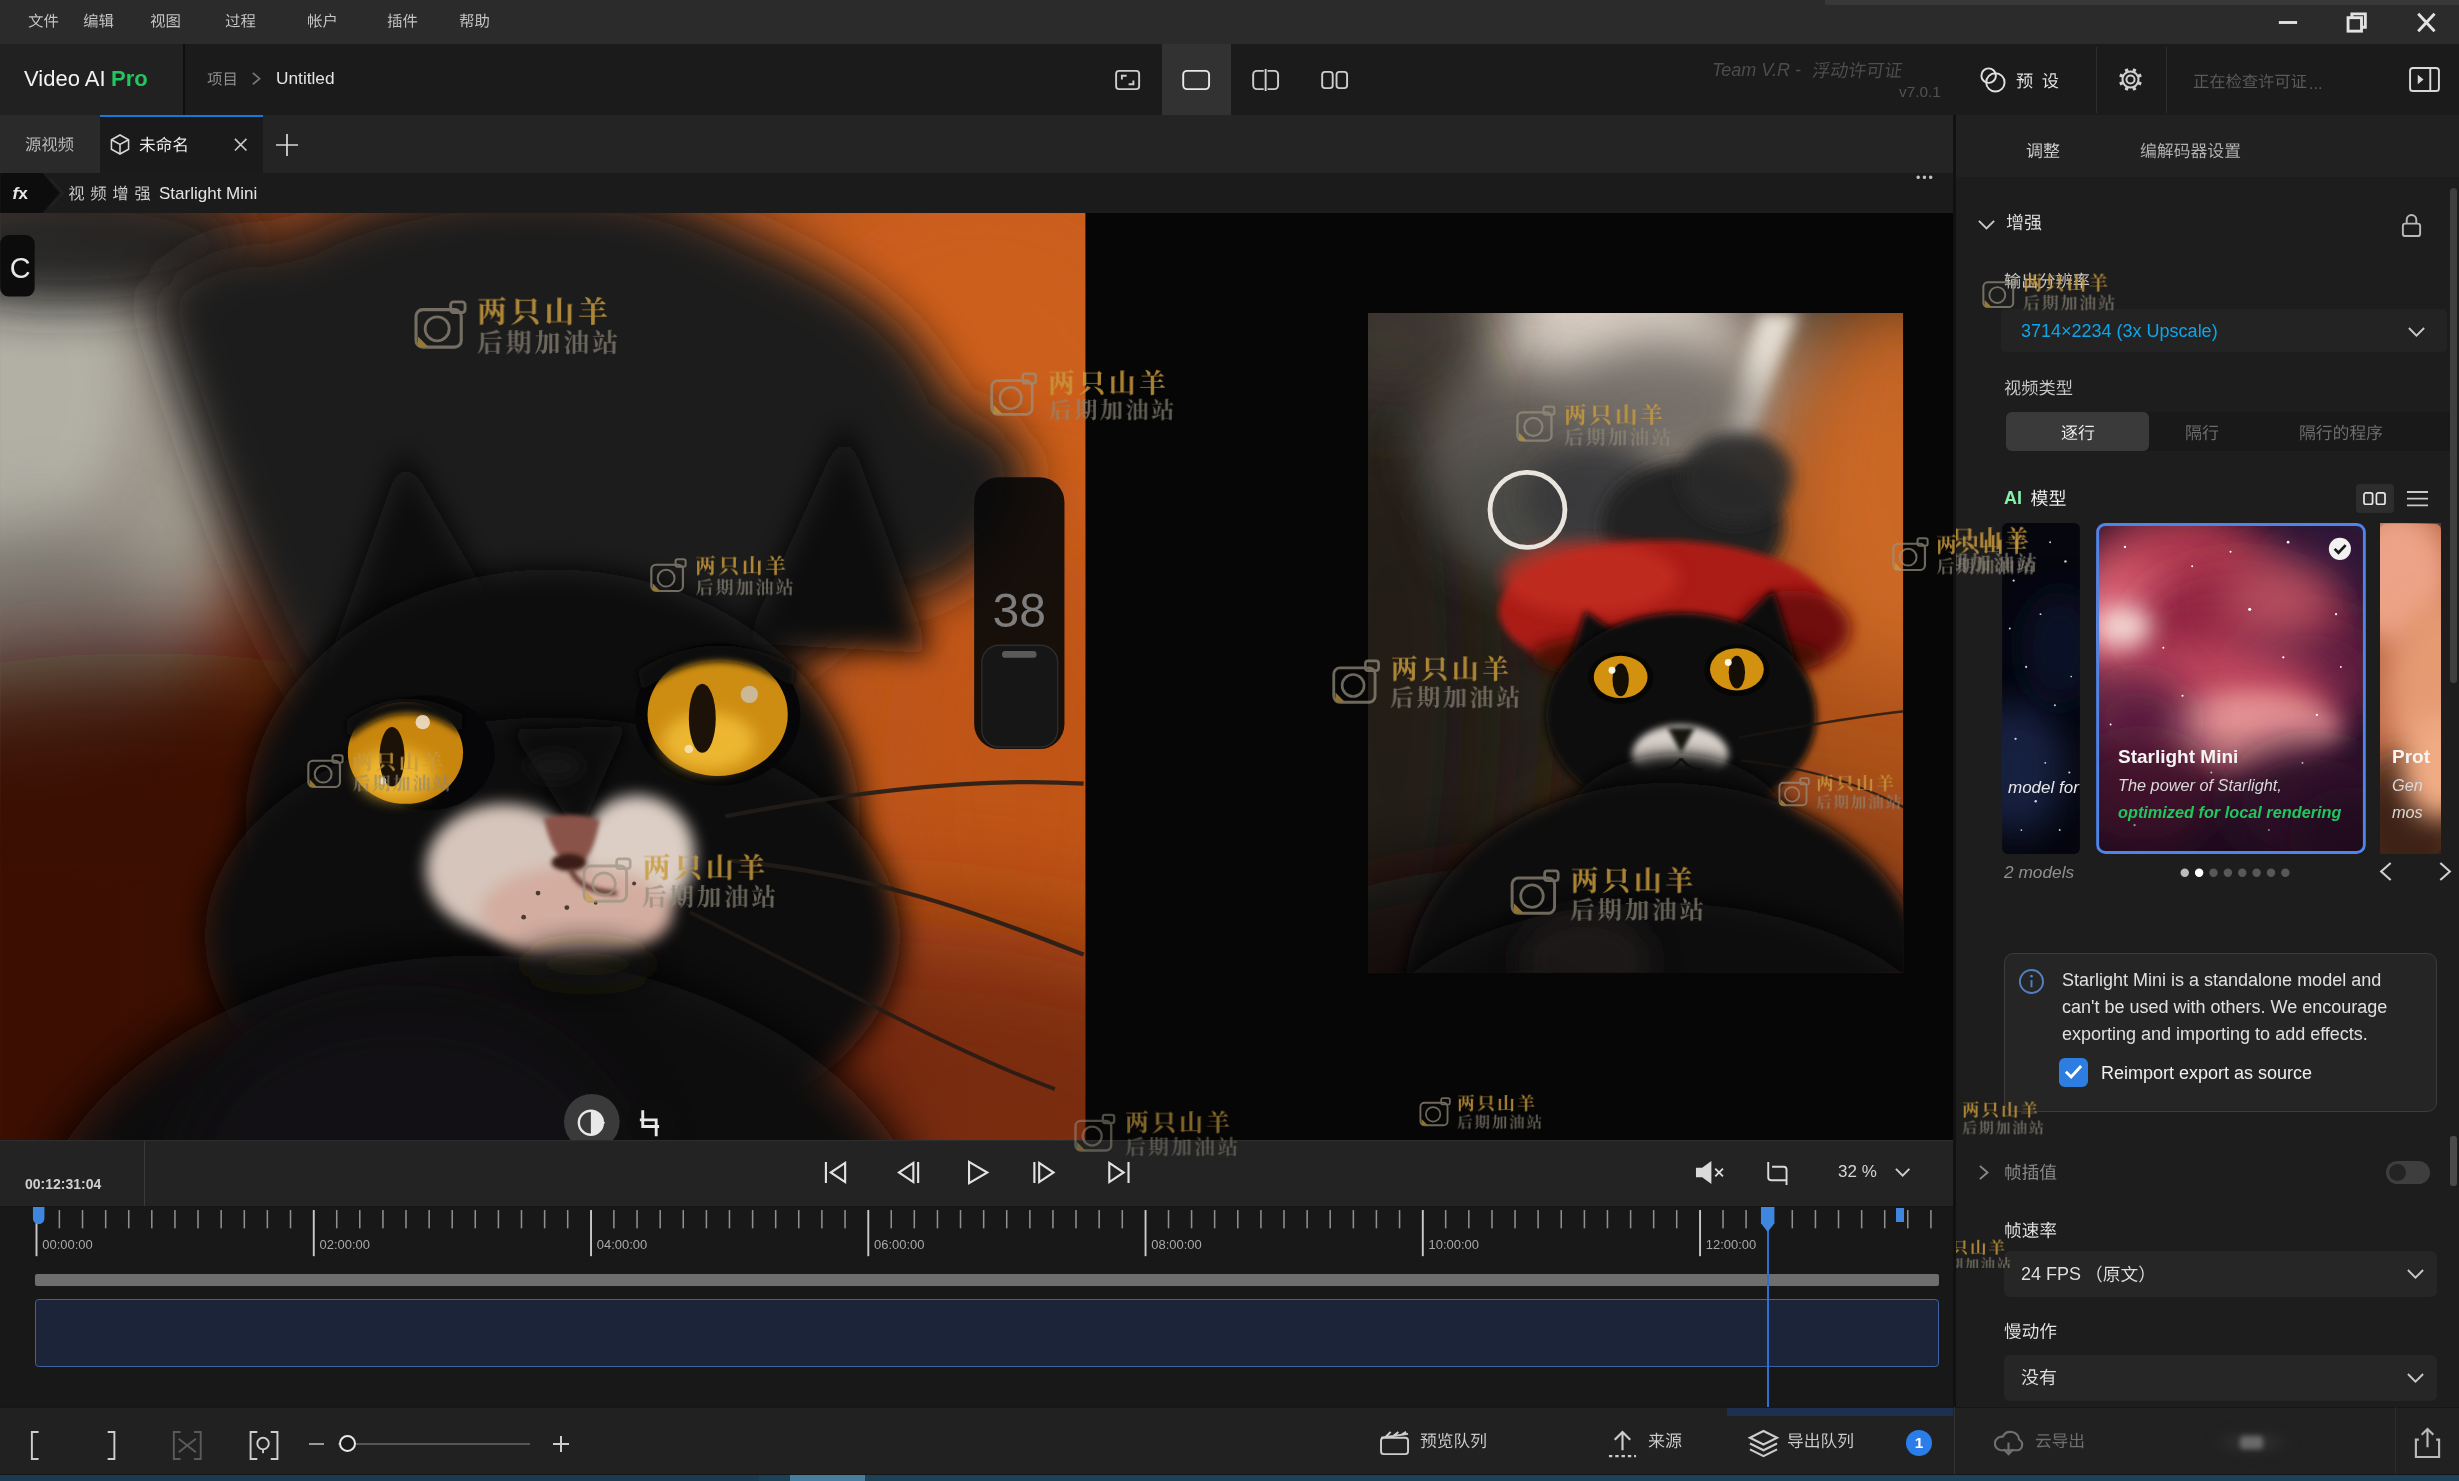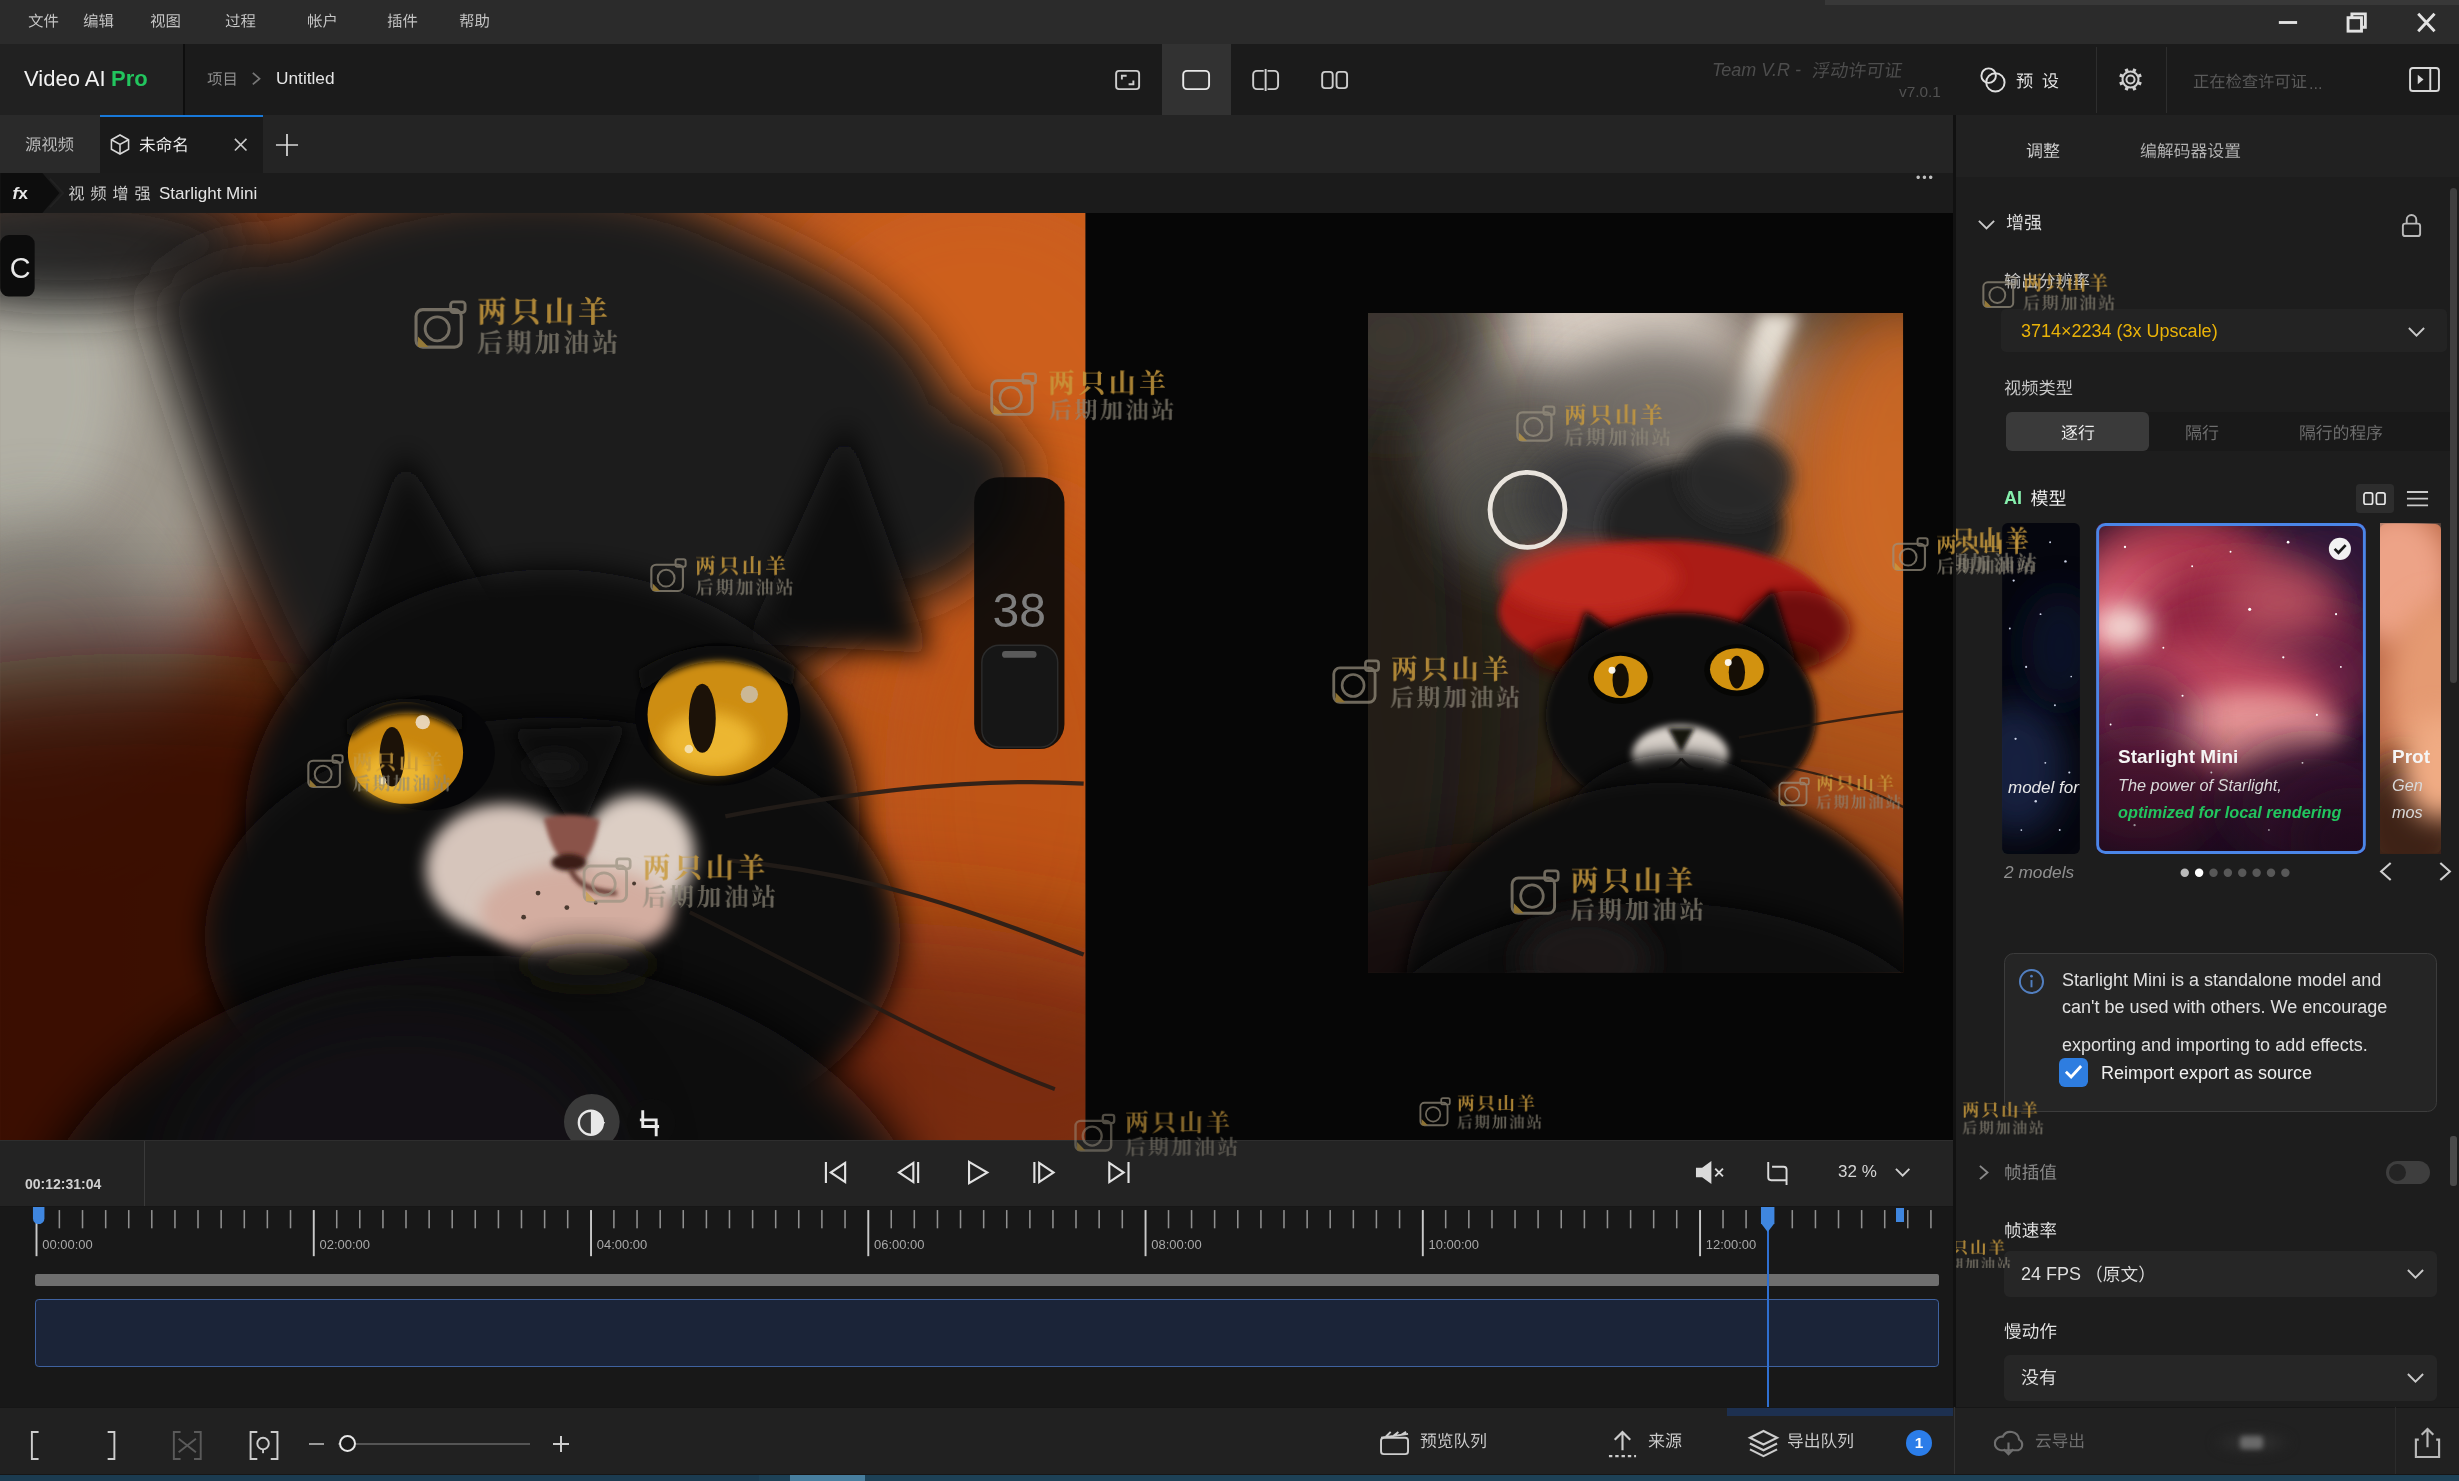--- a/index.html
+++ b/index.html
@@ -602,21 +602,21 @@
         <g fill="#c8c8c8">
           <use href="#g47" x="0"></use>
           <use href="#g39" x="1000"></use>
           <use href="#g48" x="2000"></use>
           <use href="#g49" x="3000"></use>
           <use href="#g50" x="4000"></use>
         </g>
       </svg>
     </div>
 <div style="position:absolute;left:2001px;top:309px;width:446px;height:43px;background:#232323;border-radius:4.8px;"></div>
-<div style="position:absolute;left:2021px;top:320px;font-size:18px;color:#eab308;font-weight:400;line-height:22px;white-space:nowrap;">3714×2234 (3x Upscale)</div>
+<div style="position:absolute;left:2021px;top:320px;font-size:18px;color:#0ea5e9;font-weight:400;line-height:22px;white-space:nowrap;">3714×2234 (3x Upscale)</div>
 <svg style="position:absolute;left:2407px;top:326px" width="19" height="12.5" viewBox="0 0 20 13" fill="none" stroke="#c9c9c9" stroke-width="2">
       <path d="M2 2 L10 10 L18 2"></path>
     </svg>
 <div style="position:absolute;left:2004px;top:379px;">
       <svg width="69" height="17.3" viewBox="0 -880 4000 1000" style="display:block;overflow:visible">
         <g fill="#c8c8c8">
           <use href="#g5" x="0"></use>
           <use href="#g28" x="1000"></use>
           <use href="#g51" x="2000"></use>
           <use href="#g52" x="3000"></use>
@@ -787,21 +787,21 @@
       <path d="M66 2 L76 11 L66 20"></path>
     </svg>
 <div style="position:absolute;left:2004px;top:953px;width:433px;height:159px;background:#252525;border:1px solid #3c3c3c;border-radius:9.6px;"></div>
 <svg style="position:absolute;left:2018px;top:968px" width="27" height="27" viewBox="0 0 28 28" fill="none" stroke="#527fc0" stroke-width="2">
       <circle cx="14" cy="14" r="12"></circle>
       <path d="M14 12.5 V20"></path>
       <circle cx="14" cy="8.5" r="1.4" fill="#527fc0" stroke="none"></circle>
     </svg>
 <div style="position:absolute;left:2062px;top:970px;font-size:18px;color:#e0e0e0;font-weight:400;line-height:21.3px;white-space:nowrap;">Starlight Mini is a standalone model and</div>
 <div style="position:absolute;left:2062px;top:997px;font-size:18px;color:#e0e0e0;font-weight:400;line-height:21.3px;white-space:nowrap;">can't be used with others. We encourage</div>
-<div style="position:absolute;left:2062px;top:1024px;font-size:18px;color:#e0e0e0;font-weight:400;line-height:21.3px;white-space:nowrap;margin-top:11px;">exporting and importing to add effects.</div>
+<div style="position:absolute;left:2062px;top:1024px;font-size:18px;color:#e0e0e0;font-weight:400;line-height:21.3px;white-space:nowrap;">exporting and importing to add effects.</div>
 <div style="position:absolute;left:2059px;top:1058px;width:29px;height:29px;background:#2e7de0;border-radius:5.8px;"></div>
 <svg style="position:absolute;left:2064px;top:1064px" width="19" height="15.4" viewBox="0 0 20 16">
       <path d="M2 8 L7.5 13.5 L18 2" fill="none" stroke="#fff" stroke-width="3"></path>
     </svg>
 <div style="position:absolute;left:2101px;top:1062px;font-size:18px;color:#f0f0f0;font-weight:400;line-height:22px;white-space:nowrap;">Reimport export as source</div>
 <svg style="position:absolute;left:1977px;top:1163px" width="13.4" height="19" viewBox="0 0 14 20" fill="none" stroke="#8a8a8a" stroke-width="2">
       <path d="M3 3 L11 10 L3 17"></path>
     </svg>
 <div style="position:absolute;left:2004px;top:1163px;">
       <svg width="53" height="18" viewBox="0 -880 3000 1000" style="display:block;overflow:visible">

